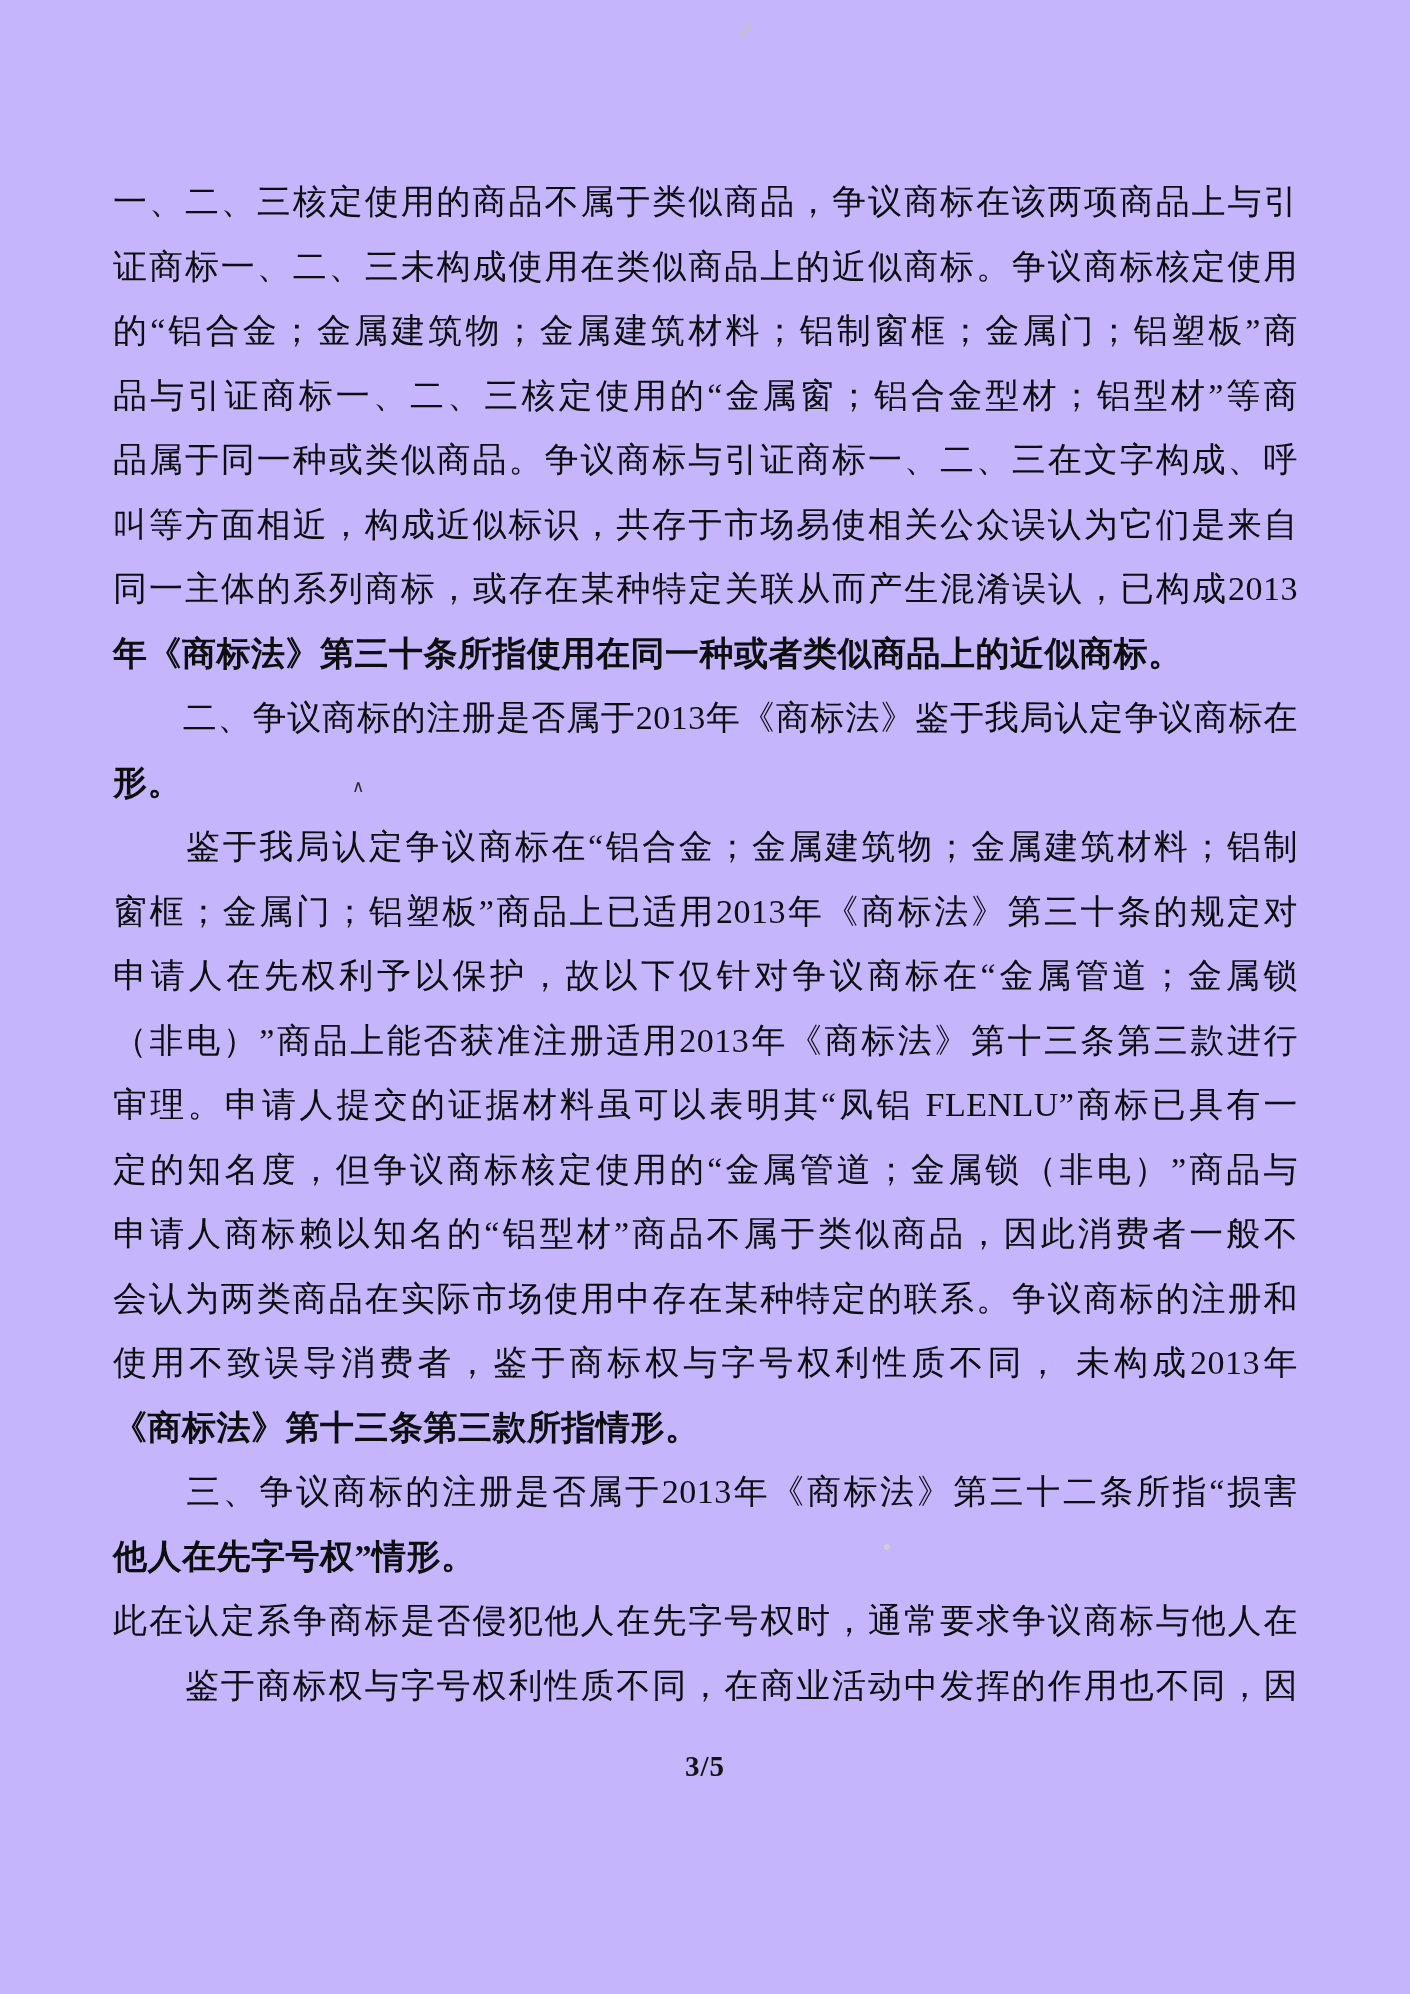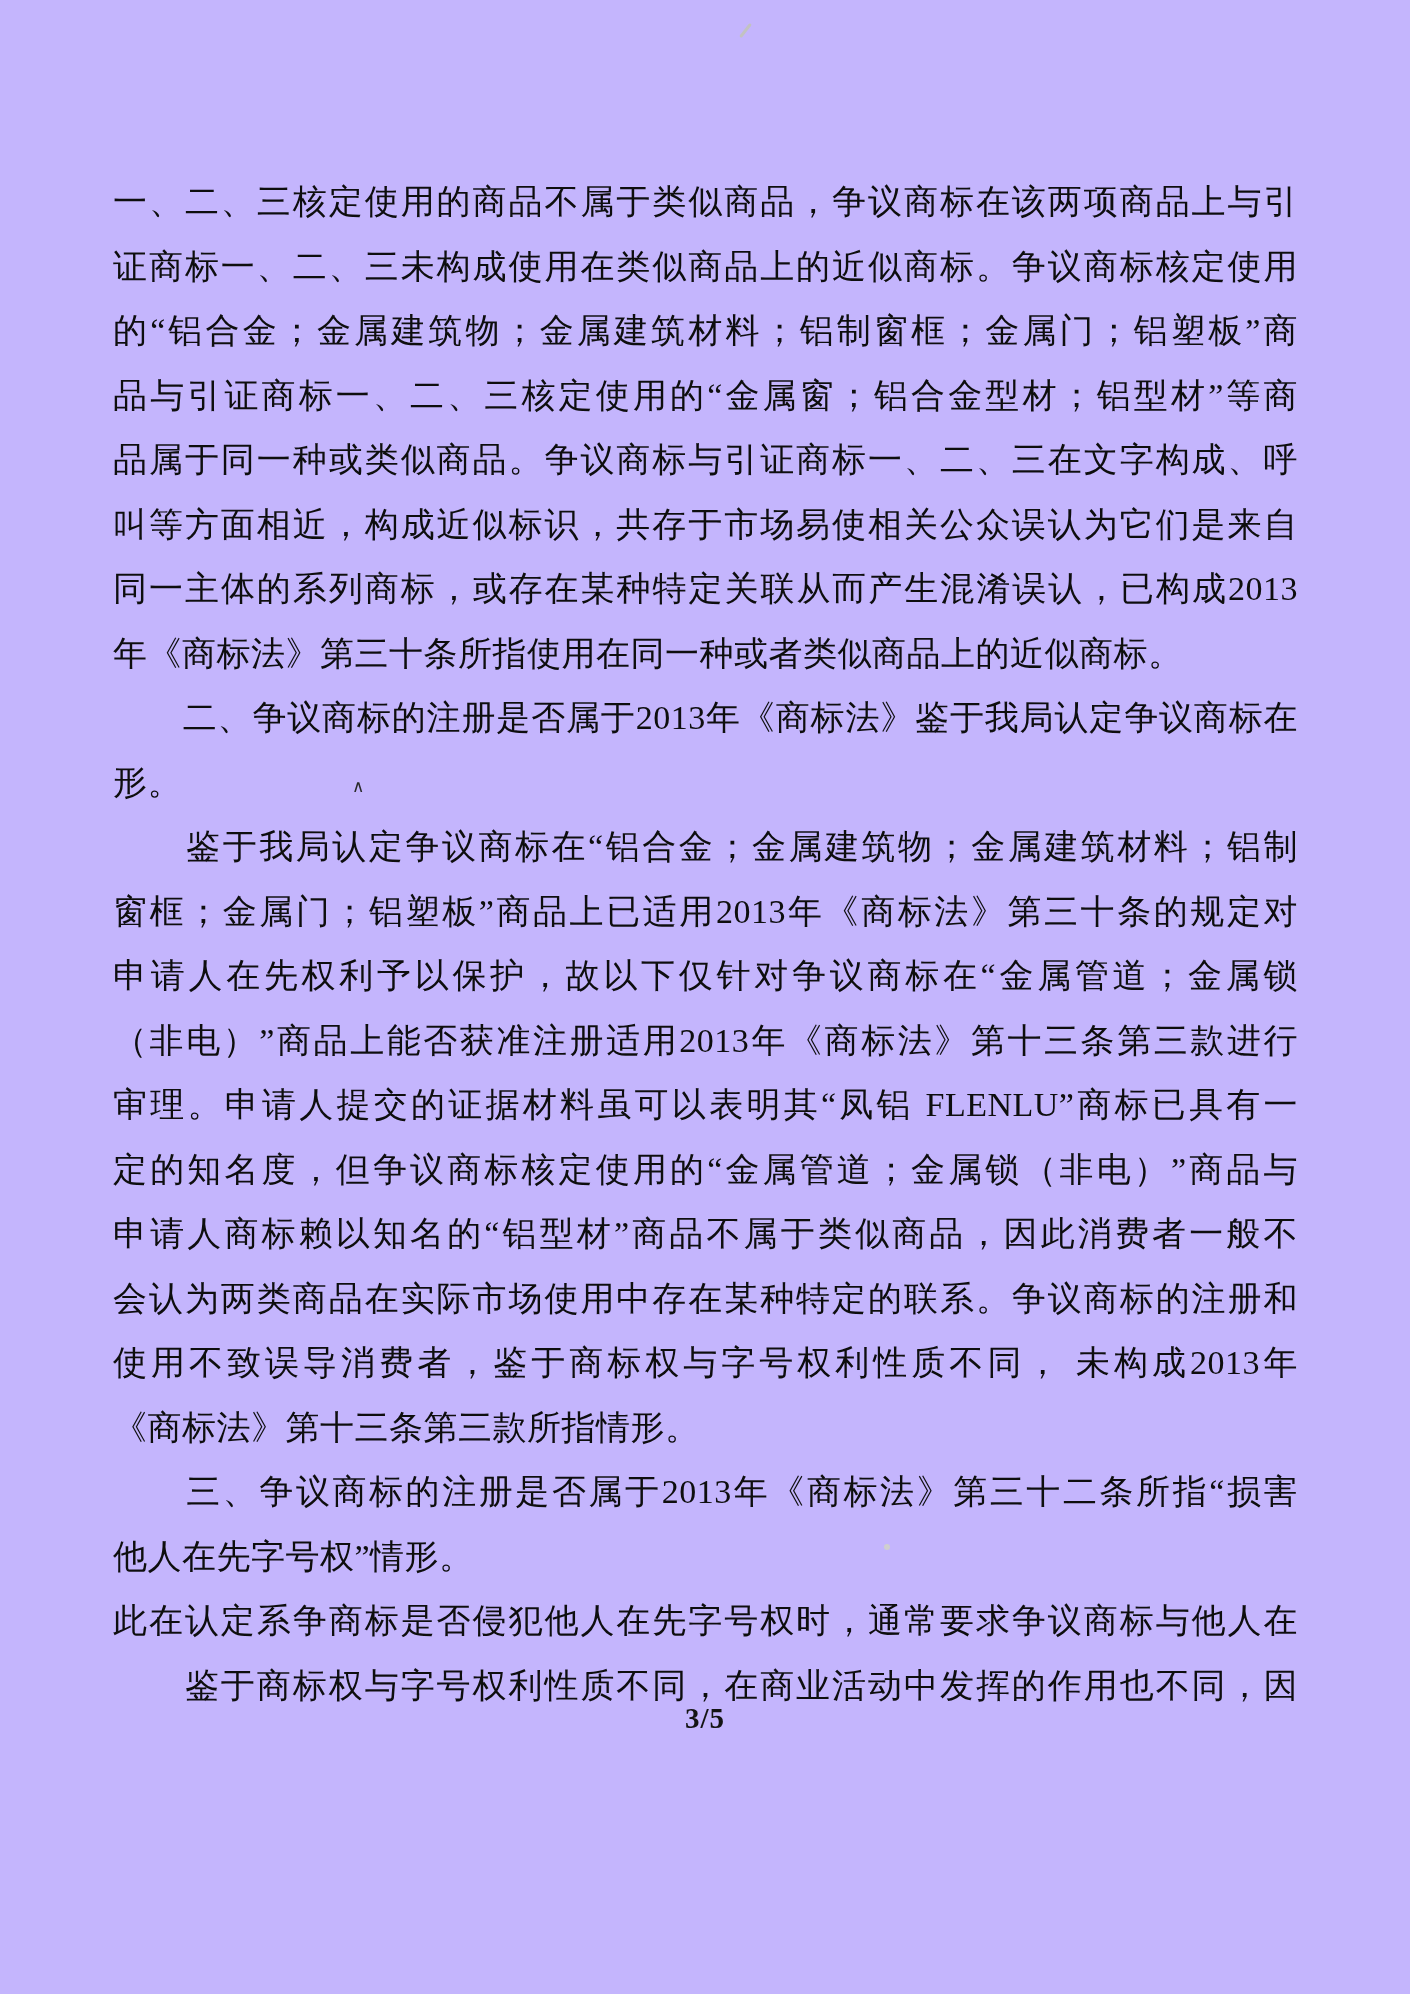--- a/index.html
+++ b/index.html
@@ -34,24 +34,25 @@
     text-align: justify;
     
     text-align-last: justify;
     text-justify: inter-character;
     letter-spacing: 0.5px;
     overflow: visible;
   }
   .line.end {
     
     text-align-last: left;
+    font-weight: bold;
   }
   .page-footer {
     position: absolute;
-    top: 1702px;
+    top: 1750px;
     left: 0;
     width: 100%;
     text-align: center;
     font-size: 29px;
     font-weight: bold;
     letter-spacing: 1px;
     color: #141414;
   }
   
   .smudge-top-right {

